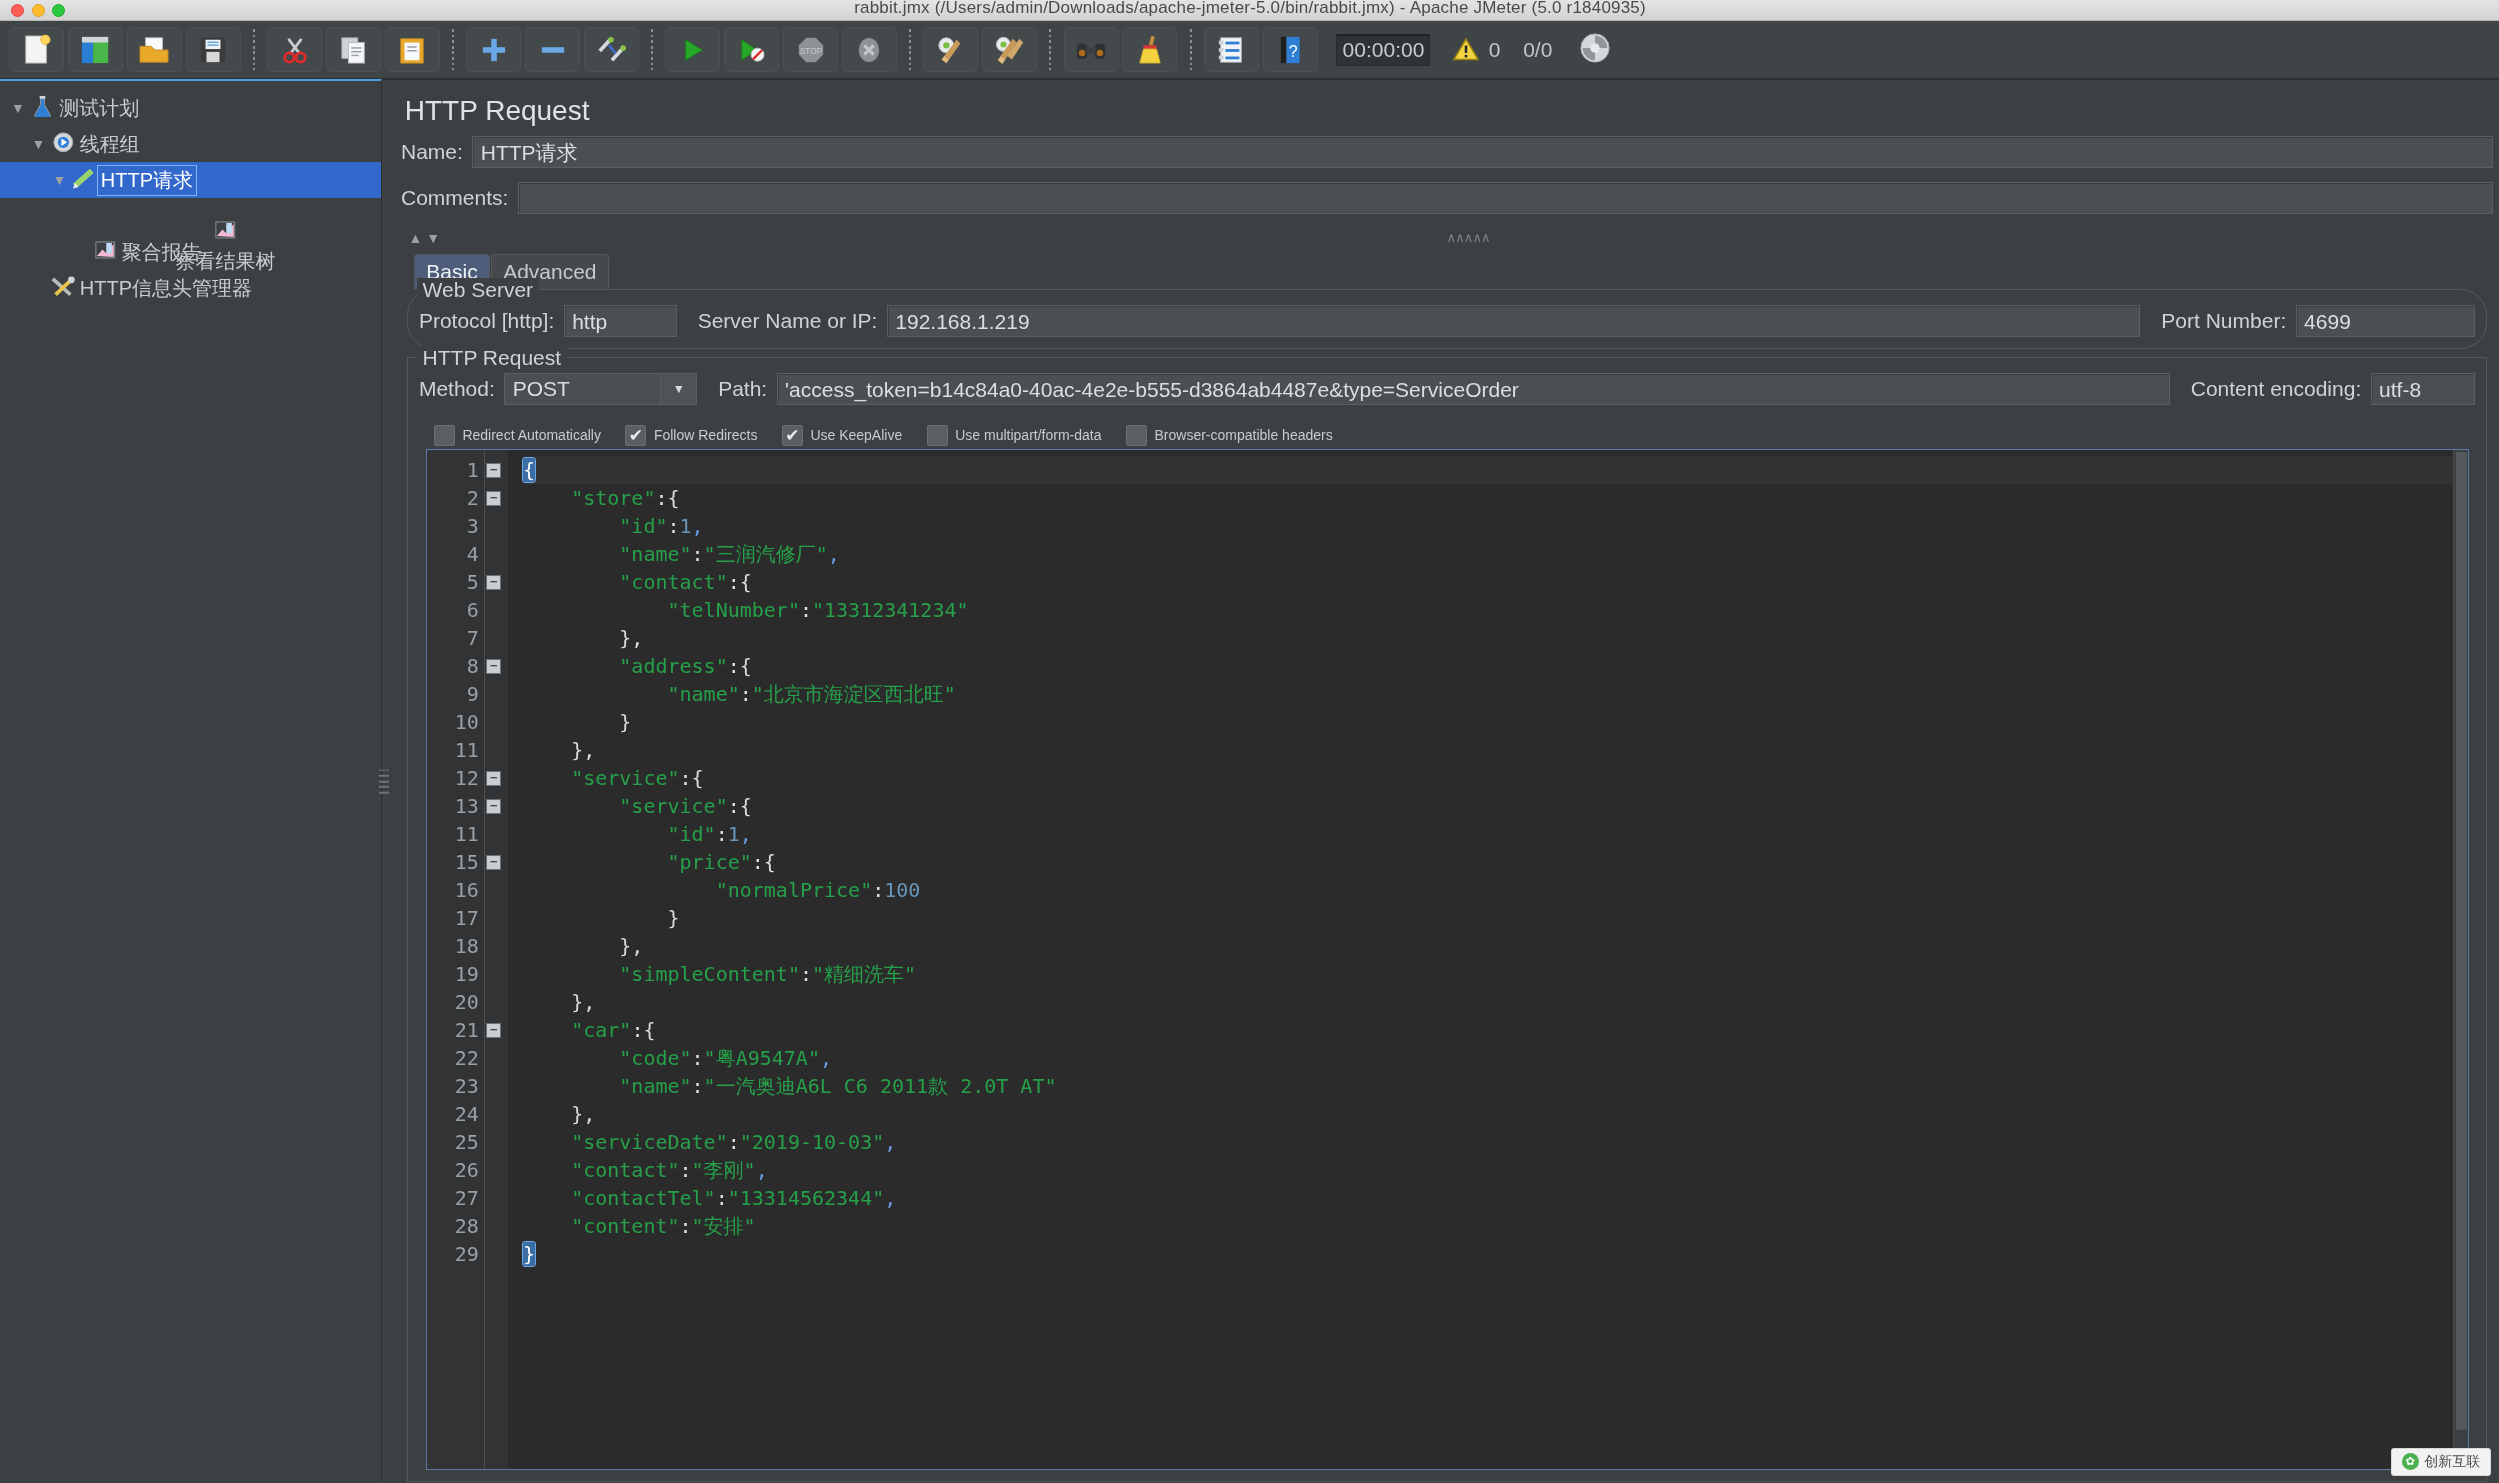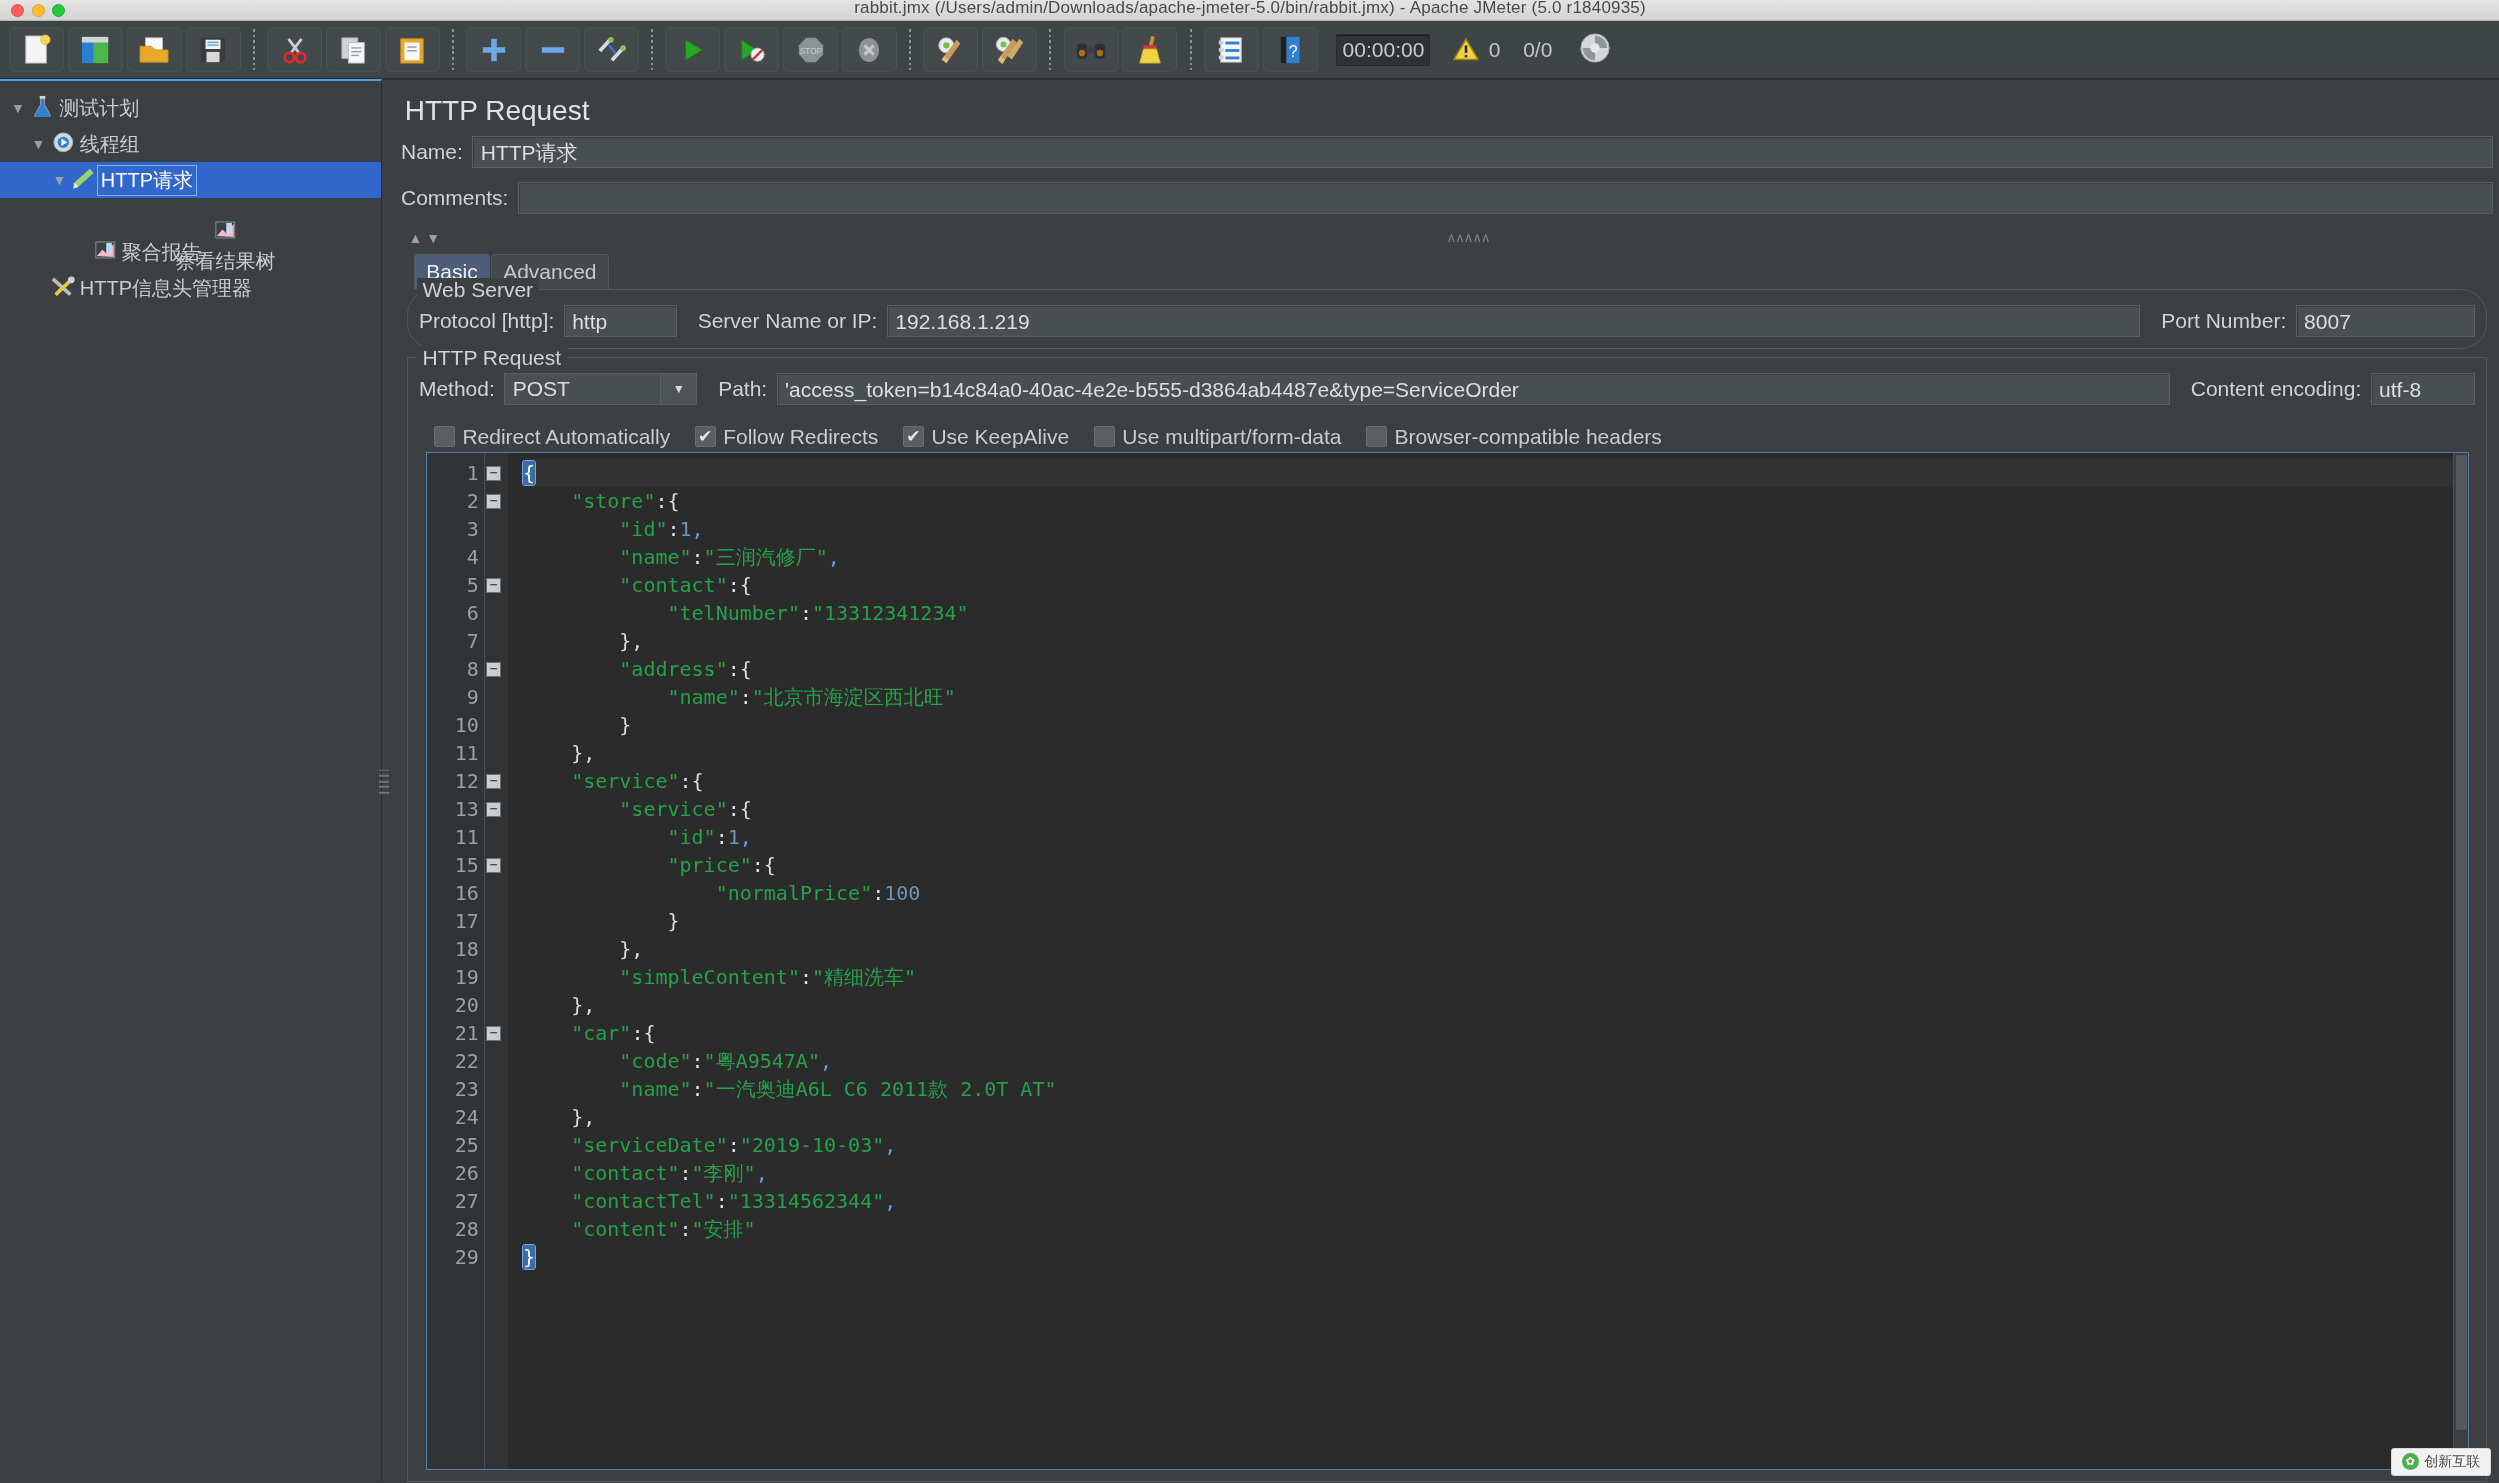--- a/index.html
+++ b/index.html
@@ -149,21 +149,21 @@
     color:#cfd3d5; font-size:21px;
   }
 
   .chkrow { display:flex; align-items:center; gap:7.5px; margin:5.6px 0 3.8px 15px; flex-wrap:nowrap;}
   .chk {
     width:21px; height:21px; background:#5a5f62;
     border:0.9px solid #6a6f72; border-radius:1.9px;
     display:inline-flex;align-items:center;justify-content:center;
     color:#e8ebed; font-size:17px; line-height:1;
   }
-  .chklabel { color:#c8cccf; font-size:21px; margin-right:17px; white-space:nowrap;}
+  .chklabel { color:#c8cccf; font-size:14px; margin-right:17px; white-space:nowrap;}
 
   
   .fselect {
     display:flex; align-items:stretch; height:32px;
     border:0.9px solid #5a5f62; background:#4a4f52;
     width:193px;
   }
   .fselect .val { flex:1; color:#dcdfe1; font-size:21px; line-height:30px; padding-left:7.5px;}
   .fselect .arw {
     width:36px; border-left:0.9px solid #5a5f62; background:#4e5356;
@@ -551,21 +551,21 @@
     </div>
 
     <div class="group" style="margin-top:0;border-radius:26px;">
       <span class="gtitle">Web Server</span>
       <div class="frow" style="margin-bottom:0;">
         <span class="flabel">Protocol [http]:</span>
         <div class="finput" style="width:113px;">http</div>
         <span class="flabel" style="margin-left:21px;">Server Name or IP:</span>
         <div class="finput flex1">192.168.1.219</div>
         <span class="flabel" style="margin-left:21px;">Port Number:</span>
-        <div class="finput" style="width:179px;">8007</div>
+        <div class="finput" style="width:179px;">4699</div>
       </div>
     </div>
 
     <div class="group" style="flex:1;display:flex;flex-direction:column;min-height:0;margin-bottom:0;">
       <span class="gtitle">HTTP Request</span>
 
       <div class="frow">
         <span class="flabel">Method:</span>
         <div class="fselect">
           <span class="val">POST</span>

